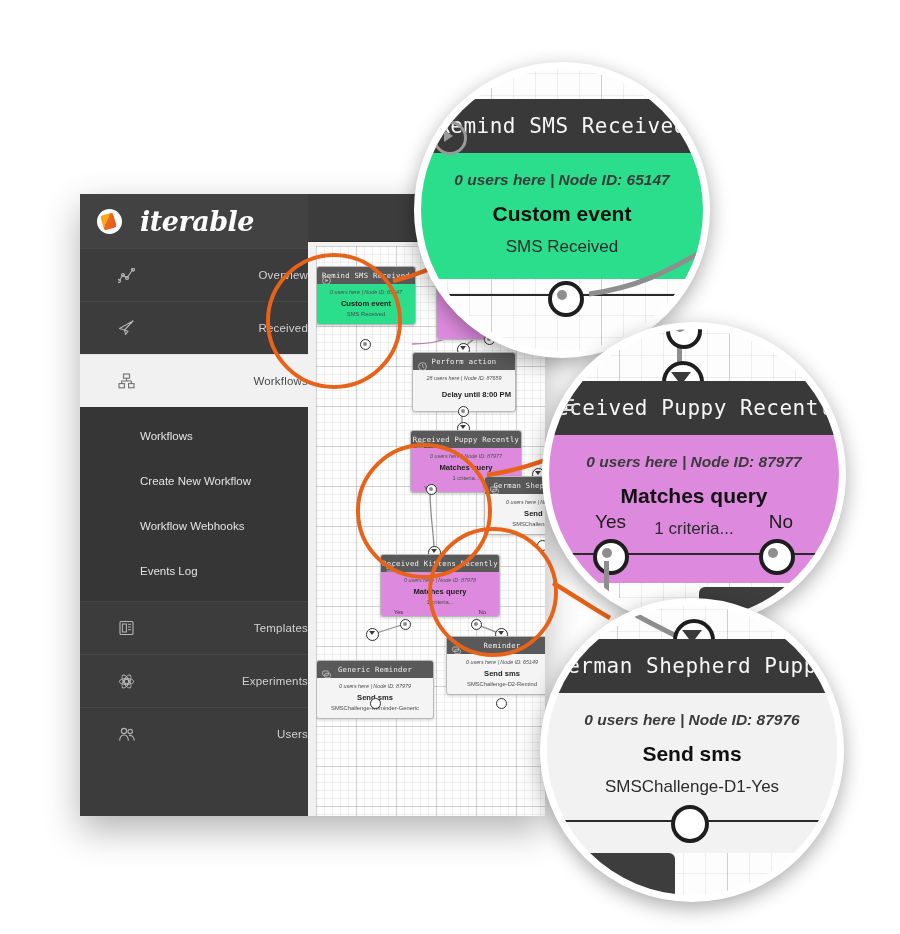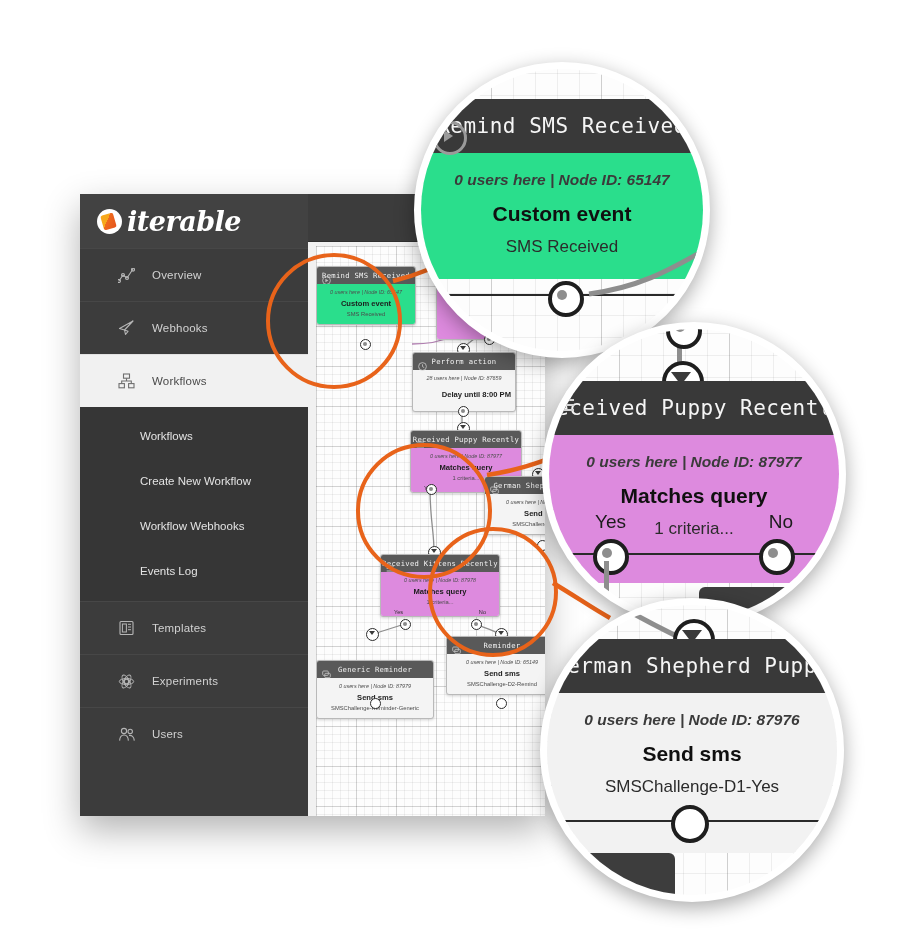--- a/index.html
+++ b/index.html
@@ -28,27 +28,28 @@
     position:absolute;left:0;top:0;width:228px;height:622px;background:#3c3c3c;
   }
   .logo-area{height:54px;display:flex;align-items:center;padding-left:17px;background:#424242;}
   .logo-mark{width:25px;height:25px;border-radius:50%;background:#fff;position:relative;flex:0 0 auto;}
   .logo-mark:after{
     content:"";position:absolute;left:5px;top:5px;width:13px;height:15px;
     background:linear-gradient(130deg,#f7a81b 0%,#f7a81b 42%,#ef6a1e 42%,#e4541e 100%);
     transform:rotate(-16deg);border-radius:2px;
   }
   .logo-word{
-    margin-left:5px;color:#fff;font-family:"DejaVu Serif", serif;
+    margin-left:18px;color:#fff;font-family:"DejaVu Serif", serif;
     font-size:27px;font-style:italic;font-weight:bold;letter-spacing:-.5px;
   }
   .nav-item{
     height:52px;display:flex;align-items:center;padding-left:38px;
     border-top:1px solid #474747;color:#d2d2d2;font-size:11.5px;letter-spacing:.2px;
     cursor:pointer;
+    justify-content:space-between;
   }
   .nav-item .ic{width:26px;height:20px;flex:0 0 auto;display:flex;align-items:center;}
   .nav-item .lb{margin-left:8px;}
   .nav-item.active{background:#f1f1f1;color:#4a4a4a;border-top:1px solid #e2e2e2;}
   .sub-wrap{background:#363636;padding:6px 0 8px 0;}
   .sub-item{
     height:45px;display:flex;align-items:center;padding-left:60px;
     color:#e3e3e3;font-size:11.5px;cursor:pointer;
   }
 
@@ -163,21 +164,21 @@
         <span class="lb">Overview</span>
       </div>
 
 
       <div class="nav-item">
         <span class="ic">
           <svg width="17" height="16" viewBox="0 0 17 16">
               <path d="M15 1 L1.5 8.5 L6.5 10 L15 1 Z M6.5 10 L7.5 14.5 L10 11.3 Z" fill="none" stroke="#b6b6b6" stroke-width="1.1" stroke-linejoin="round"></path>
             </svg>
         </span>
-        <span class="lb">Webhooks</span>
+        <span class="lb">Received</span>
       </div>
 
       <div class="nav-item active">
         <span class="ic">
           <svg width="17" height="16" viewBox="0 0 17 16">
               <rect x="5.5" y="1" width="6" height="4.2" fill="none" stroke="#6f6f6f" stroke-width="1.1"></rect>
               <rect x="1" y="10.6" width="5.4" height="4.2" fill="none" stroke="#6f6f6f" stroke-width="1.1"></rect>
               <rect x="10.6" y="10.6" width="5.4" height="4.2" fill="none" stroke="#6f6f6f" stroke-width="1.1"></rect>
               <line x1="8.5" y1="5.2" x2="8.5" y2="8" stroke="#6f6f6f" stroke-width="1.1"></line>
               <polyline points="3.7,10.6 3.7,8 13.3,8 13.3,10.6" fill="none" stroke="#6f6f6f" stroke-width="1.1"></polyline>

